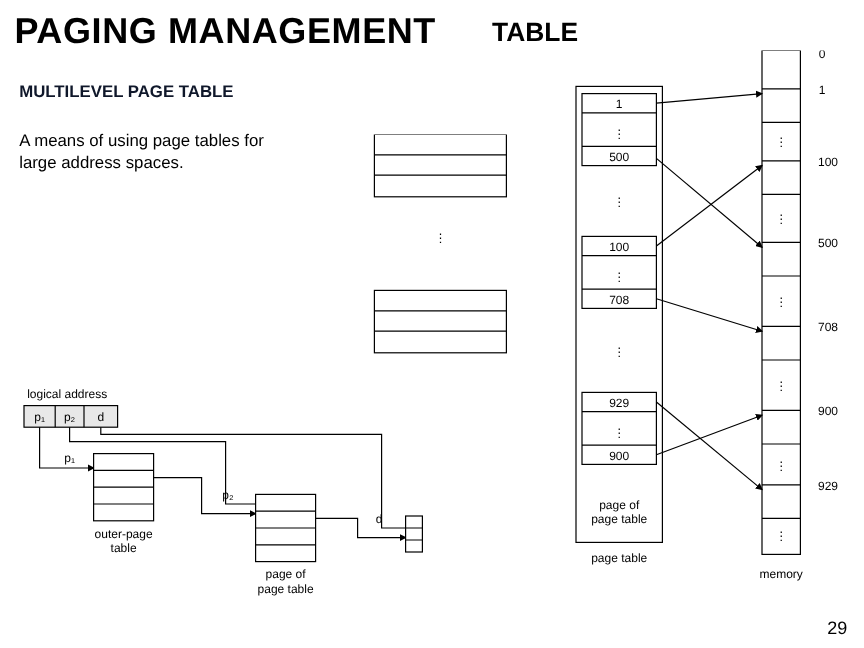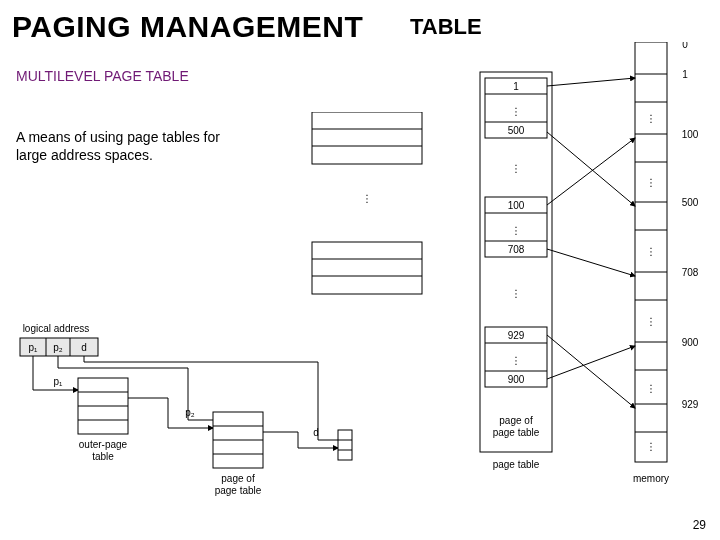--- a/index.html
+++ b/index.html
@@ -26,38 +26,37 @@
     left: 410px;
     font-size: 22px;
     font-weight: bold;
     color: #000;
   }
   .subtitle {
     position: absolute;
     top: 68px;
     left: 16px;
     font-size: 14px;
-    font-weight: normal;
-    color: #701a75;
+    font-weight: bold;
+    color: #0f172a;
   }
   .body-text {
     position: absolute;
     top: 108px;
     left: 16px;
     width: 210px;
     font-size: 14px;
     color: #000;
     line-height: 1.3;
-    margin-top: 20px;
   }
   .page-num {
     position: absolute;
     bottom: 8px;
     right: 14px;
-    font-size: 12px;
+    font-size: 15px;
     color: #000;
   }
   svg { position: absolute; }
   .svg-main { top: 42px; left: 460px; }
   .svg-left { top: 320px; left: 18px; }
   .svg-mid { top: 112px; left: 292px; }
   text { font-family: Arial, sans-serif; font-size: 10px; text-anchor: middle; fill: #000; }
 </style>
 </head>
 <body>

